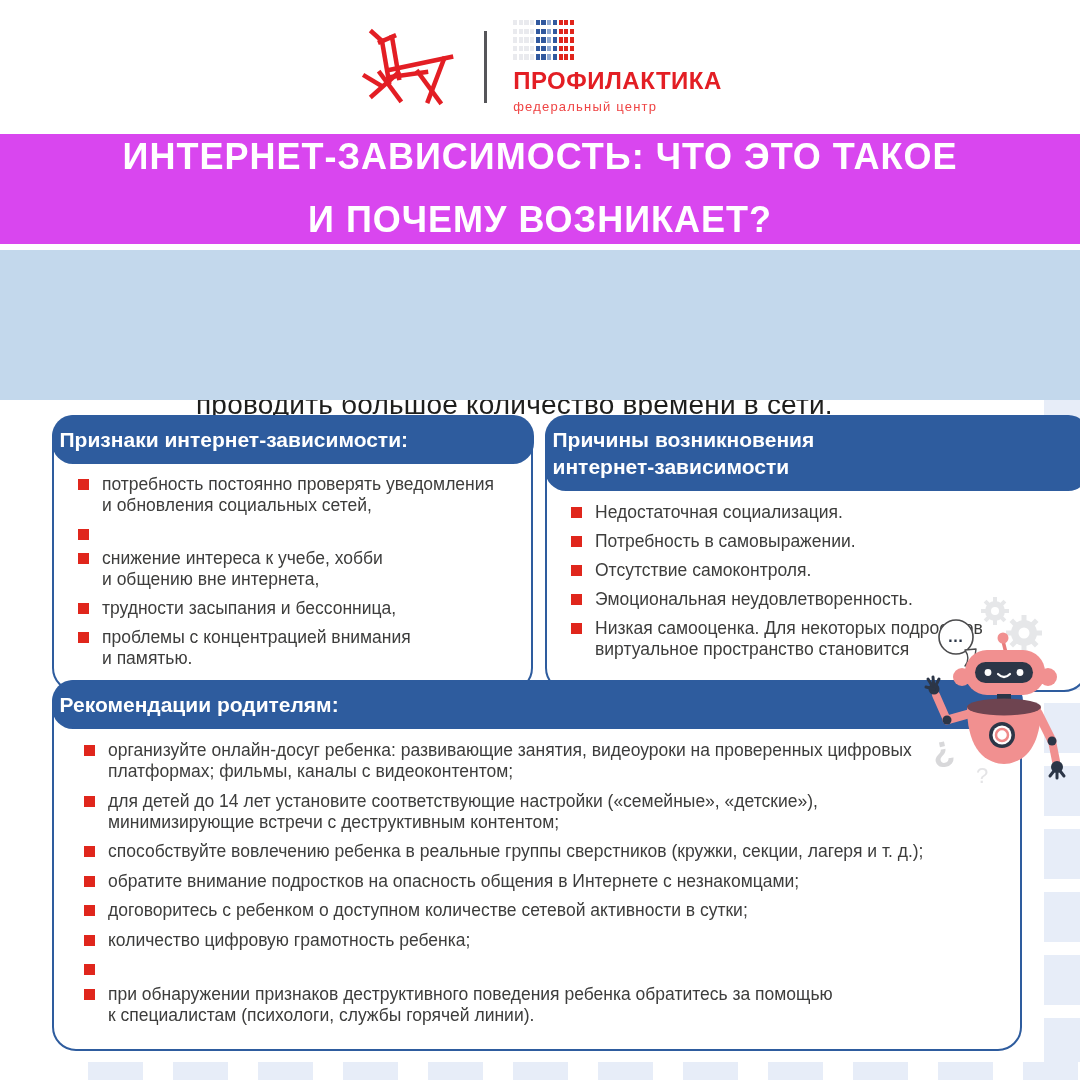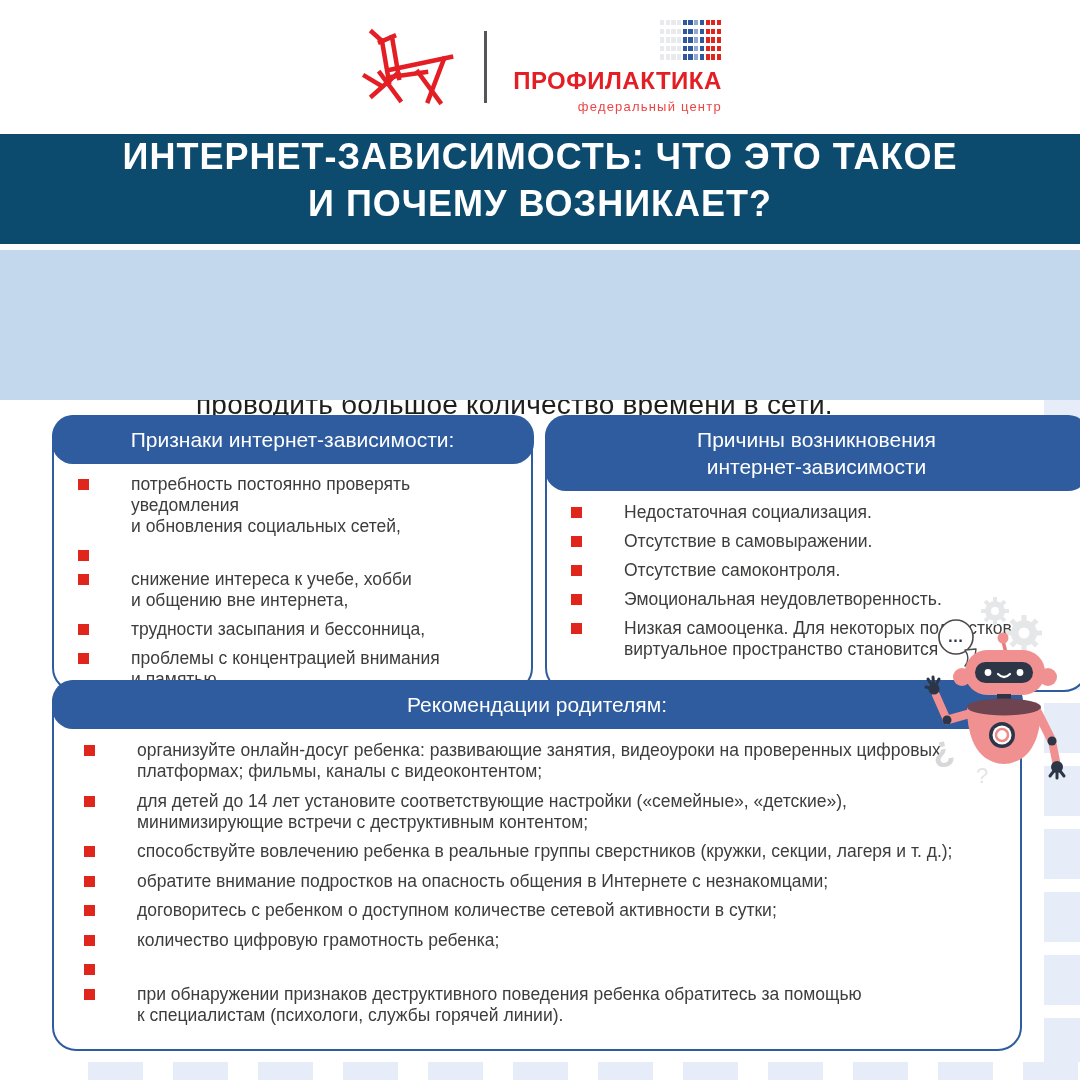--- a/index.html
+++ b/index.html
@@ -15,66 +15,66 @@
   .pattern-bottom{
     position:absolute;left:88px;right:0;top:1062px;height:18px;z-index:0;
     background:repeating-linear-gradient(to right,#e7edf8 0 55px,#ffffff 55px 85px);
   }
   
   .header{
     position:absolute;top:0;left:0;right:0;height:134px;
     display:flex;align-items:center;justify-content:center;gap:26px;z-index:1;
   }
   .logo-divider{width:3px;height:72px;background:#56565a;}
-  .brand{display:flex;flex-direction:column;align-items:flex-end;}
+  .brand{display:flex;flex-direction:column;align-items:flex-start;}
   .brand-flag{
     width:62px;height:42px;margin-bottom:6px;
     background:
       repeating-linear-gradient(to right, rgba(0,0,0,0) 0 4.2px, #ffffff 4.2px 5.7px),
       repeating-linear-gradient(to bottom, rgba(0,0,0,0) 0 5.4px, #ffffff 5.4px 8.6px),
       linear-gradient(to right,
         #e9eaee 0 22.8px,
         #30589e 22.8px 34.2px,
         #8fa9d2 34.2px 39.9px,
         #30589e 39.9px 45.6px,
         #e0251b 45.6px 62px);
   }
   .brand-name{font-size:24px;font-weight:800;color:#e31e24;letter-spacing:.5px;line-height:1.1;}
   .brand-subtitle{font-size:13px;color:#ef4444;letter-spacing:1.2px;margin-top:4px;}
   
   .banner{
-    position:absolute;top:134px;left:0;right:0;height:110px;background:#0c4a6e;z-index:1;
-    display:flex;flex-direction:column;align-items:center;justify-content:flex-start;
+    position:absolute;top:134px;left:0;right:0;height:110px;background:#d946ef;z-index:1;
+    display:flex;flex-direction:column;align-items:center;justify-content:space-between;
     color:#ffffff;font-weight:800;font-size:36px;line-height:1.3;letter-spacing:1px;text-align:center;
   }
   
   .def-band{position:absolute;top:250px;left:0;right:0;height:150px;background:#c3d8ec;z-index:1;}
   .monitor-icon{position:absolute;left:52px;top:280px;}
   .def-text{
     position:absolute;left:196px;top:271px;width:850px;
     font-size:28px;line-height:1.37;color:#1e1e1c;letter-spacing:.2px;
   }
   .def-term{font-weight:800;}
   .pre{white-space:pre-line;}
   
   .card{
     position:absolute;background:#ffffff;border:2.5px solid #2e5c9e;border-radius:24px;
     box-sizing:border-box;z-index:1;
   }
   .card-header{
     background:#2e5c9e;border-radius:21px;margin:-2.5px;padding:11px 8px;
-    color:#ffffff;font-weight:400;font-size:21px;line-height:1.3;text-align:center;
+    color:#ffffff;font-weight:700;font-size:21px;line-height:1.3;
   }
   .card-signs{left:52px;top:415px;width:481px;height:277px;}
   .card-causes{left:545px;top:415px;width:543px;height:277px;}
   .card-recs{left:52px;top:680px;width:970px;height:371px;}
   .bullets{list-style:none;margin:0;padding:13px 14px 0 24px;}
   .bullet-item{display:flex;gap:13px;margin-bottom:8px;}
   .sq{flex:0 0 auto;width:11px;height:11px;background:#e0261c;margin-top:5px;}
-  .bullet-text{font-size:17.5px;line-height:1.2;color:#3d3d3c;white-space:pre-line;margin-left:29px;}
+  .bullet-text{font-size:17.5px;line-height:1.2;color:#3d3d3c;white-space:pre-line;}
   .card-recs .bullets{padding:14px 18px 0 30px;}
   .card-recs .bullet-item{margin-bottom:8.5px;}
   
   .robot{position:absolute;left:920px;top:595px;z-index:2;}
 </style>
 </head>
 <body>
 
 <div id="canvas">
 
@@ -170,21 +170,21 @@
     </div>
     <ul class="bullets">
 
         <li class="bullet-item">
           <span class="sq"></span>
           <span class="bullet-text">Недостаточная социализация.</span>
         </li>
 
         <li class="bullet-item">
           <span class="sq"></span>
-          <span class="bullet-text">Отсутствие в самовыражении.</span>
+          <span class="bullet-text">Потребность в самовыражении.</span>
         </li>
 
         <li class="bullet-item">
           <span class="sq"></span>
           <span class="bullet-text">Отсутствие самоконтроля.</span>
         </li>
 
         <li class="bullet-item">
           <span class="sq"></span>
           <span class="bullet-text">Эмоциональная неудовлетворенность.</span>

